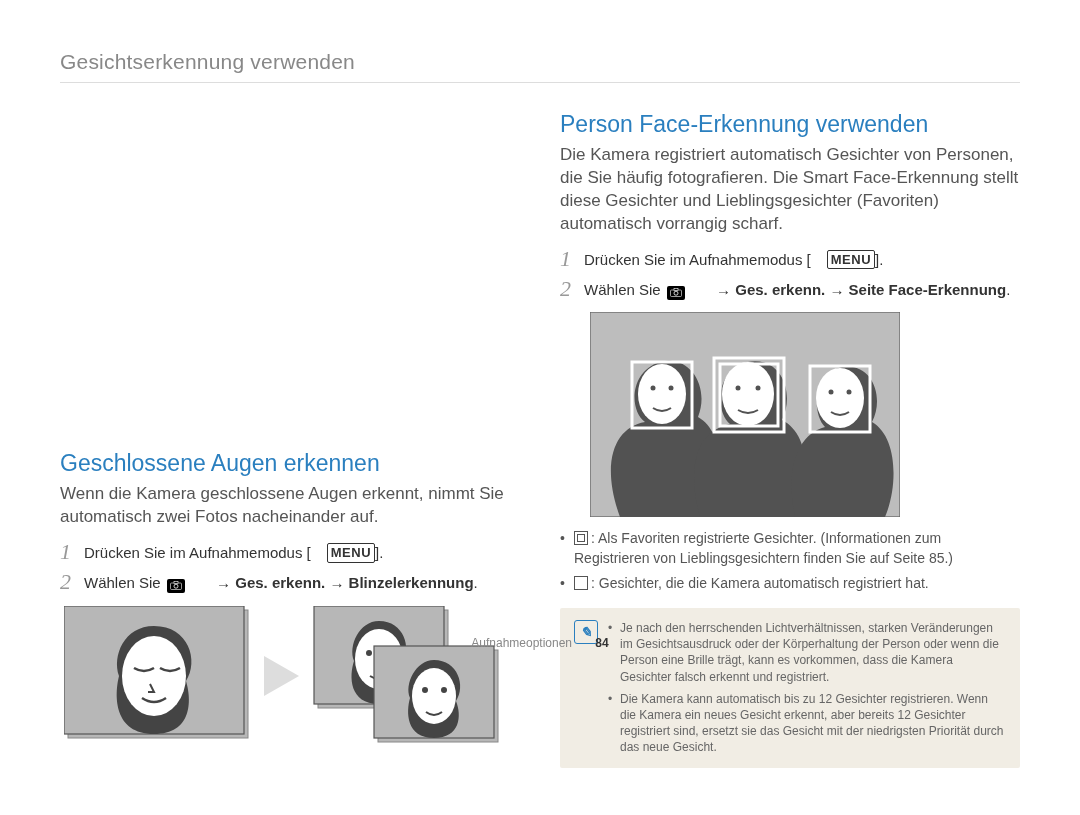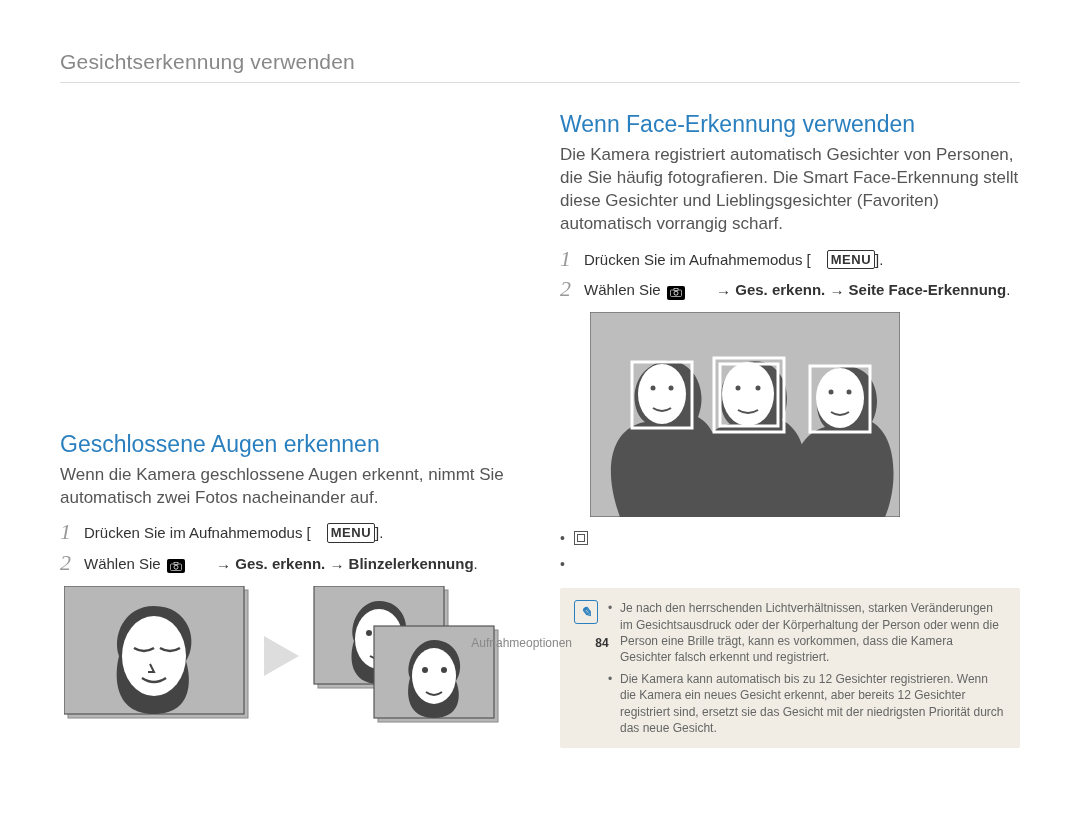--- a/index.html
+++ b/index.html
@@ -265,21 +265,21 @@
             <ellipse cx="60" cy="50" rx="22" ry="28" fill="#fff"></ellipse>
             <circle cx="51" cy="44" r="3" fill="#444"></circle>
               <circle cx="70" cy="44" r="3" fill="#444"></circle>
             <path d="M52 66 q8 6 16 0" stroke="#444" stroke-width="2" fill="none"></path>
           </g>
         </svg>
       </div>
     </div>
 
     <div class="col">
-      <h2 class="section-title">Wenn Face-Erkennung verwenden</h2>
+      <h2 class="section-title">Person Face-Erkennung verwenden</h2>
       <p class="body-text">Die Kamera registriert automatisch Gesichter von Personen, die Sie häufig fotografieren. Die Smart Face-Erkennung stellt diese Gesichter und Lieblingsgesichter (Favoriten) automatisch vorrangig scharf.</p>
 
       <ol class="steps">
         <li>
           <span class="step-num">1</span>
           <span class="step-body">
             <span>Drücken Sie im Aufnahmemodus [</span><span class="menu-box">MENU</span><span>].</span>
           </span>
         </li>
         <li>
@@ -330,25 +330,28 @@
           <rect x="124" y="46" width="70" height="74" fill="none" stroke="#fff" stroke-width="3"></rect>
           <rect x="130" y="52" width="58" height="62" fill="none" stroke="#fff" stroke-width="3"></rect>
           <rect x="220" y="54" width="60" height="66" fill="none" stroke="#fff" stroke-width="3"></rect>
         </svg>
       </div>
 
       <ul class="bullets">
         <li>
           <span class="dot">•</span>
           <span>
-            <span class="face-box double"></span>
+            <span class="face-box double"></span><span>: Als Favoriten registrierte Gesichter. (Informationen zum Registrieren von Lieblingsgesichtern finden Sie auf Seite 85.)</span>
           </span>
         </li>
         <li>
           <span class="dot">•</span>
+          <span>
+            <span class="face-box"></span><span>: Gesichter, die die Kamera automatisch registriert hat.</span>
+          </span>
         </li>
       </ul>
 
       <div class="note-box">
         <div class="note-icon">✎</div>
         <ul>
           <li>
               <span class="dot">•</span>
               <span>Je nach den herrschenden Lichtverhältnissen, starken Veränderungen im Gesichtsausdruck oder der Körperhaltung der Person oder wenn die Person eine Brille trägt, kann es vorkommen, dass die Kamera Gesichter falsch erkennt und registriert.</span>
             </li>

